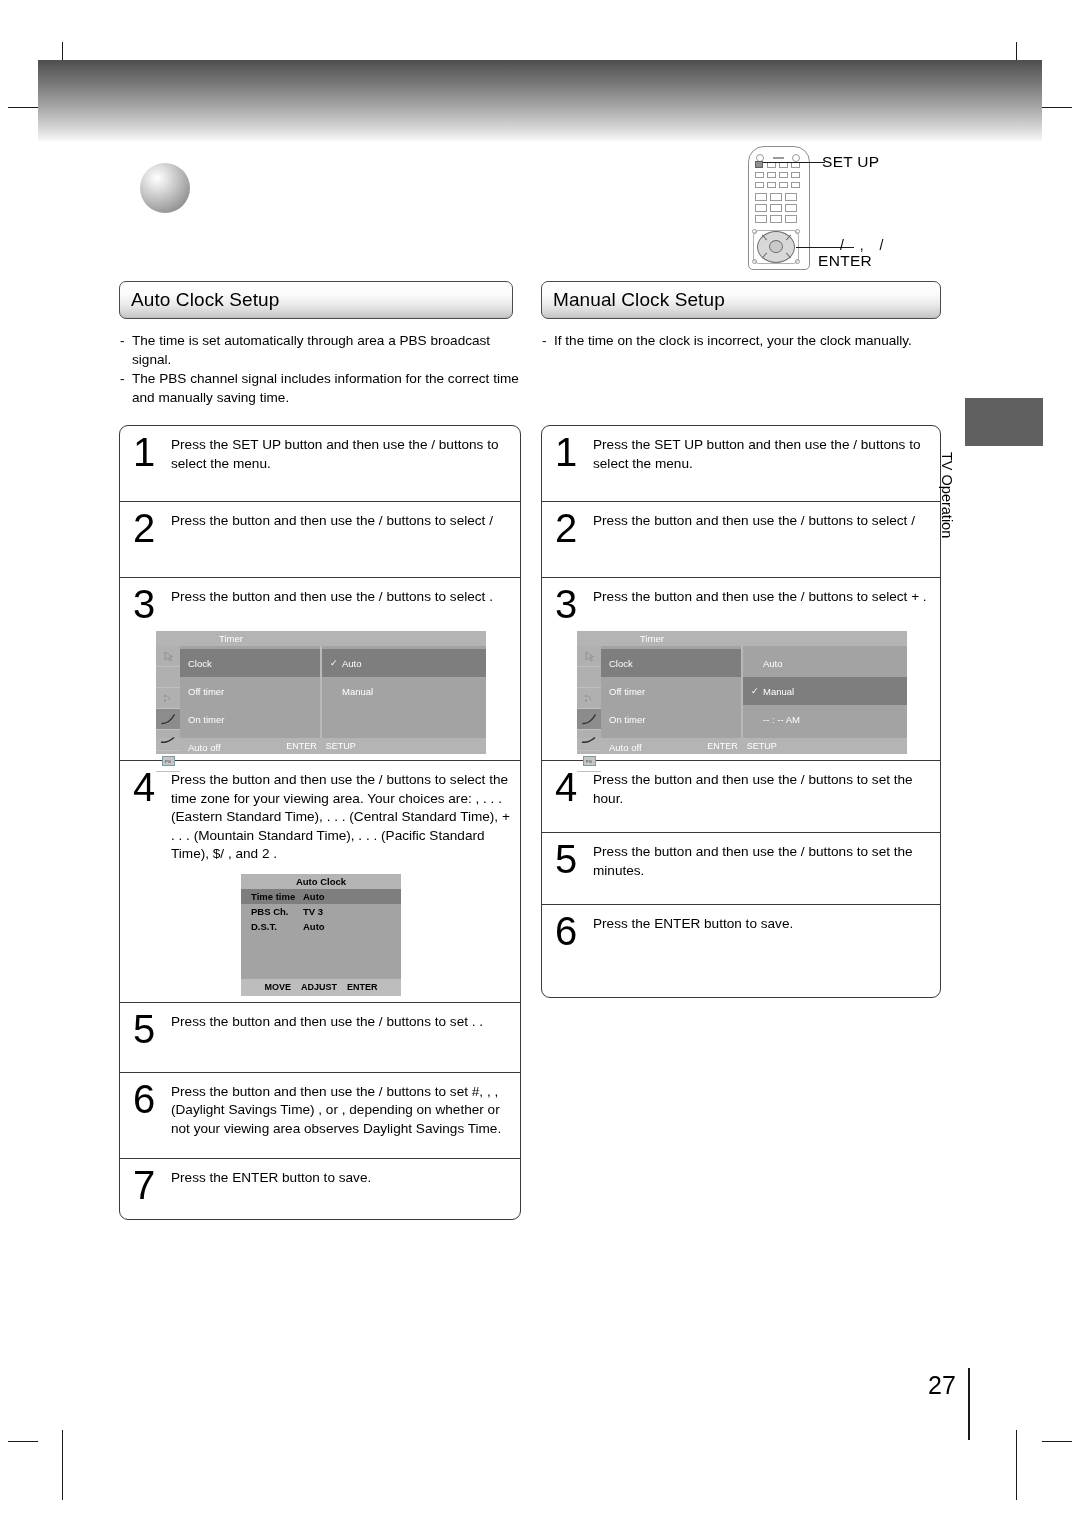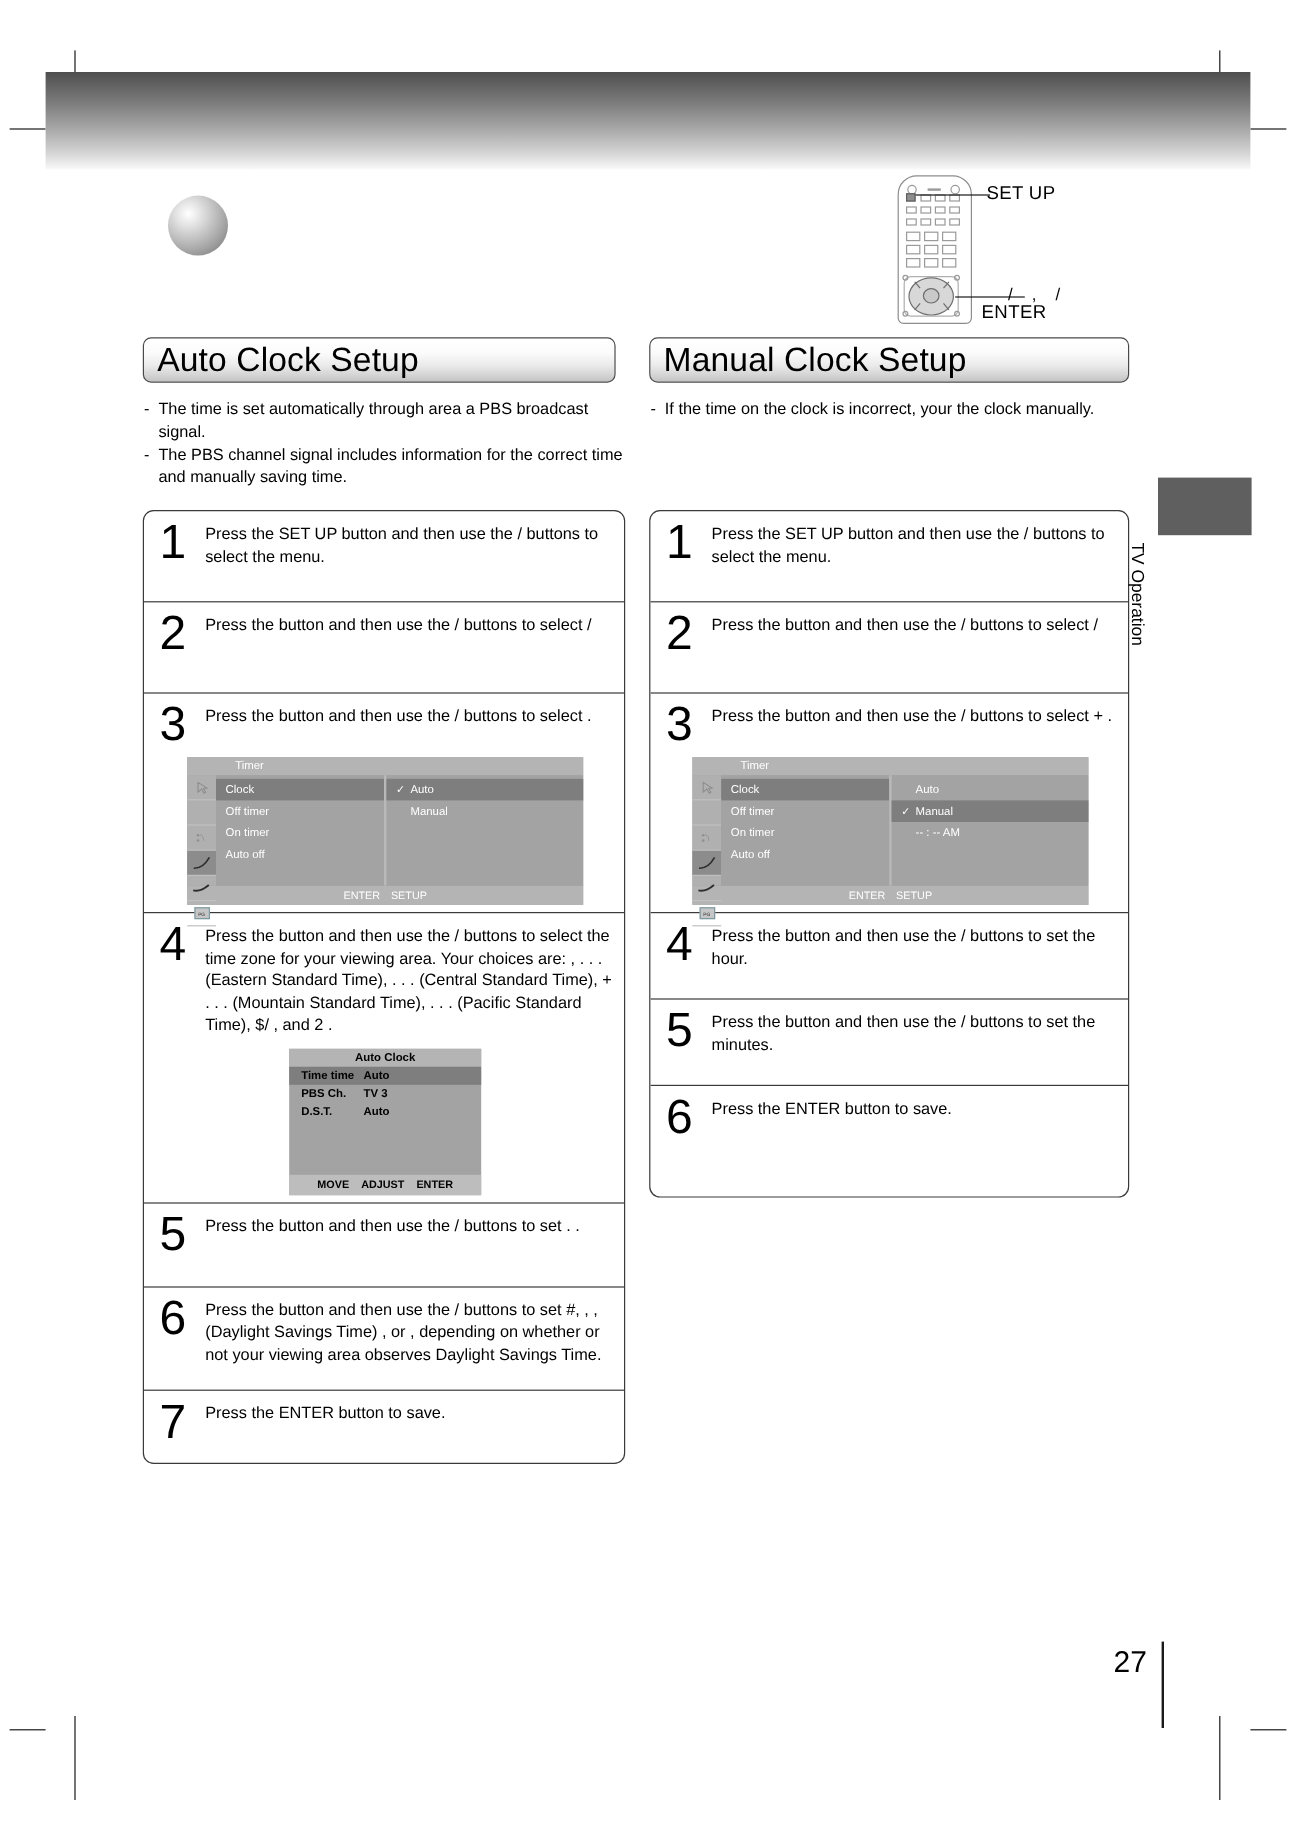--- a/index.html
+++ b/index.html
@@ -69,21 +69,21 @@
   .lbl-enter { position: absolute; left: 78px; top: 110px; font-size: 15.5px; letter-spacing: .3px; white-space: nowrap; }
   .lbl-arrows { position: absolute; left: 100px; top: 95px; font-size: 14px; color: #000; letter-spacing: 6px; }
 
   
   .sec-head {
     position: absolute; height: 38px;
     border: 1.4px solid #4a4a4a; border-radius: 7px;
     background: linear-gradient(to bottom, #ffffff 0%, #fbfbfb 34%, #eaeaea 63%, #cfcfcf 90%, #c2c2c2 100%);
     display: flex; align-items: center; padding-left: 11px;
   }
-  .sec-head span { font-size: 28px; letter-spacing: .1px; }
+  .sec-head span { font-size: 19px; letter-spacing: .1px; }
 
   
   .blurb { position: absolute; font-size: 13.6px; line-height: 18.5px; }
   .blurb .li { display: flex; margin-bottom: 1px; }
   .blurb .dash { width: 12px; flex: 0 0 12px; }
   .blurb .txt { flex: 1; }
 
   
   .steps {
     position: absolute;
@@ -96,31 +96,31 @@
     flex: 0 0 40px; font-size: 40px; line-height: 38px;
     font-family: "Liberation Sans", sans-serif; font-weight: 400;
     text-align: left; padding-left: 2px; letter-spacing: -1px;
   }
   .step-txt { flex: 1; font-size: 13.6px; line-height: 18.5px; padding-top: 3px; }
   .step-osd { flex: 1 1 100%; display: flex; justify-content: center; padding-top: 2px; }
 
   
   .osd { background: #a3a3a3; font-size: 9.5px; color: #ffffff; user-select: none; }
   .osd-title-bar { height: 15px; background: #b4b4b4; display: flex; align-items: center; }
-  .osd-title-bar .t { padding-left: 40px; font-size: 9.5px; color: #ffffff; }
+  .osd-title-bar .t { padding-left: 63px; font-size: 9.5px; color: #ffffff; }
   .osd-body { display: flex; }
   .osd-rail { width: 24px; background: #b0b0b0; }
   .osd-rail .ic {
     height: 21px; border-bottom: 1px solid #c0c0c0;
     display: flex; align-items: center; justify-content: center;
   }
   .osd-rail .ic.sel { background: #8c8c8c; }
   .osd-left { width: 140px; padding: 3px 0 0 0; background: #a3a3a3; }
   .osd-right { flex: 1; background: #a3a3a3; border-left: 2px solid #b9b9b9; padding: 3px 0 0 0; }
-  .osd-row { height: 18px; display: flex; align-items: center; padding-left: 8px; }
+  .osd-row { height: 28px; display: flex; align-items: center; padding-left: 8px; }
   .osd-row.sel { background: #7e7e7e; }
   .osd-row .chk { width: 12px; flex: 0 0 12px; font-size: 9px; }
   .osd-foot { height: 16px; background: #b4b4b4; display: flex; align-items: center; justify-content: center; gap: 9px; font-size: 9px; }
 
   
   .osd2 { width: 160px; background: #a3a3a3; }
   .osd2 .hd { height: 15px; background: #b4b4b4; display: flex; align-items: center; justify-content: center; font-size: 9.5px; }
   .osd2 .rw { height: 15px; display: flex; align-items: center; font-size: 9.5px; }
   .osd2 .rw.sel { background: #7e7e7e; }
   .osd2 .k { width: 62px; padding-left: 10px; }

